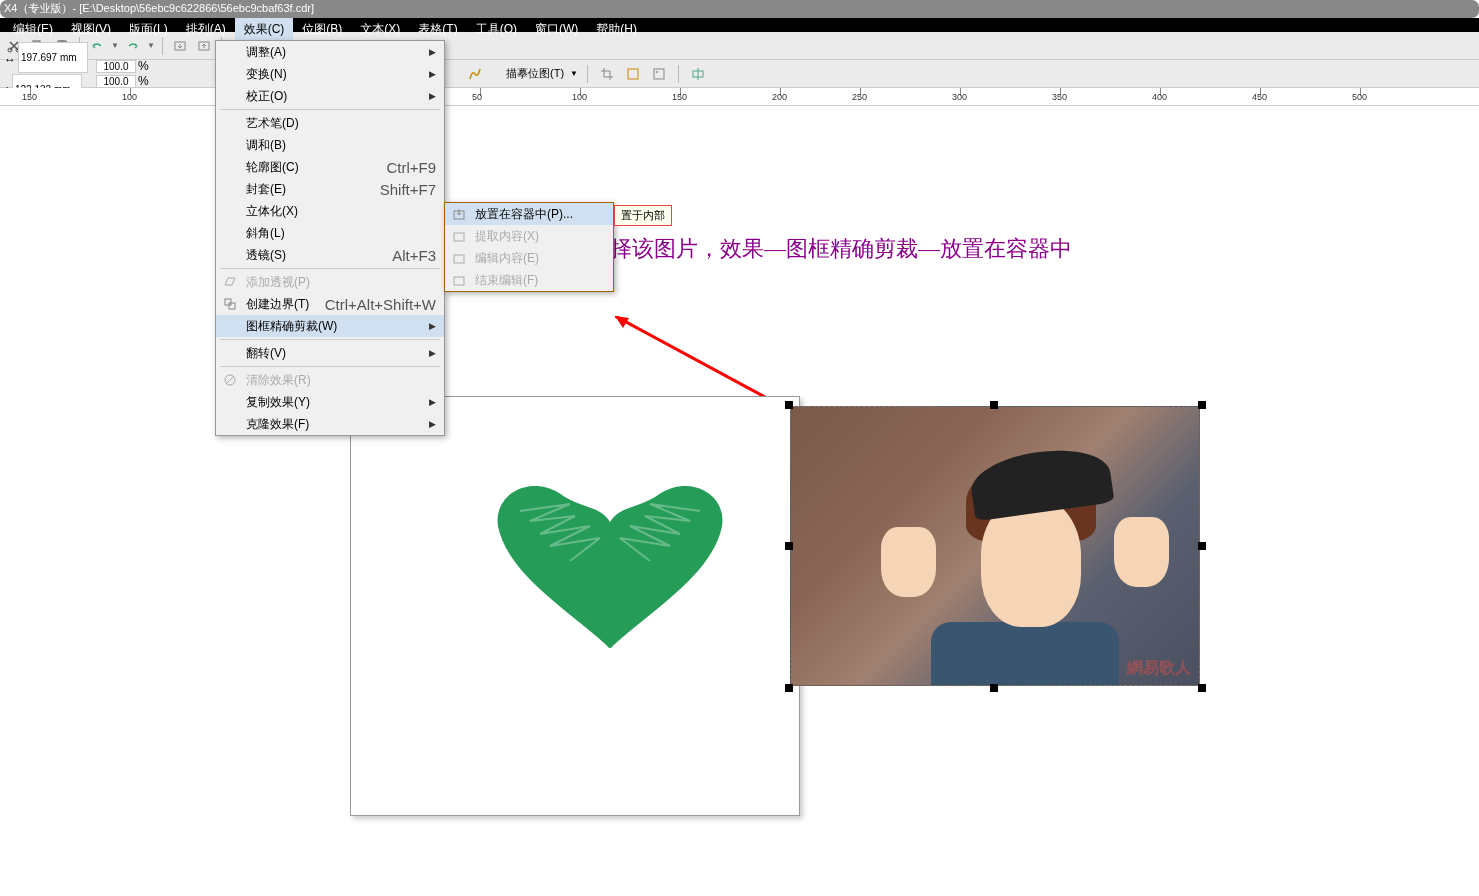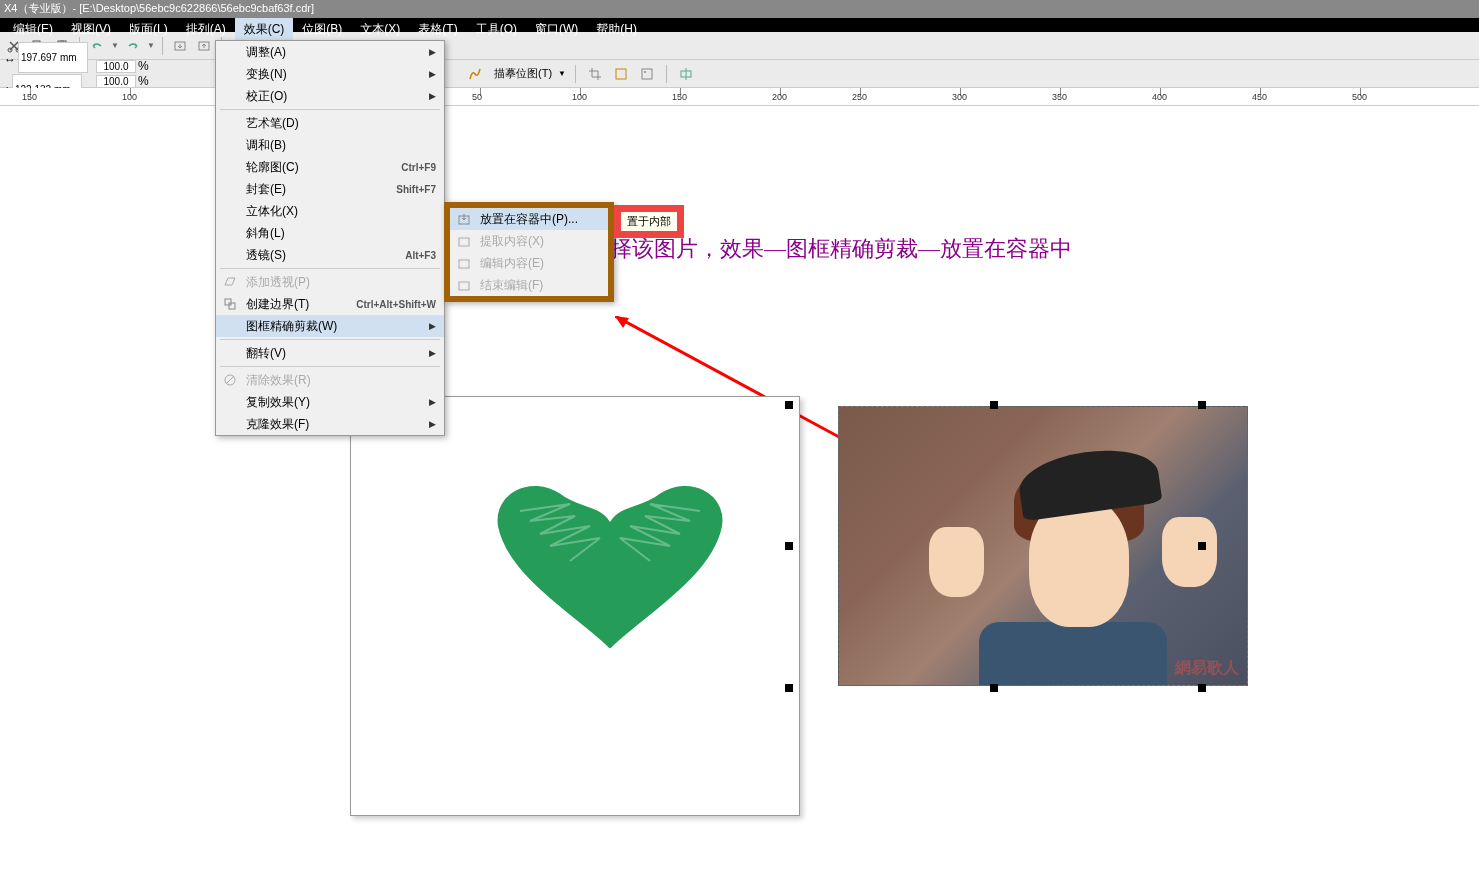--- a/index.html
+++ b/index.html
@@ -1,58 +1,58 @@
 <!DOCTYPE html>
 <html><head>
 <meta charset="utf-8">
 <style>
 *{margin:0;padding:0;box-sizing:border-box;font-family:"Microsoft YaHei","SimSun",sans-serif;font-size:12px;}
 body{background:#fff;width:1479px;height:896px;overflow:hidden;position:relative;}
-.titlebar{background:#888;color:#fff;height:18px;padding:1px 4px;font-size:11px;}
+.titlebar{background:#888;color:#fff;height:18px;padding:1px 4px;font-size:11px;border-radius:7px;}
 .menubar{background:#000;height:14px;display:flex;align-items:flex-start;padding:0 4px;}
 .menubar .mitem{color:#fff;padding:3px 9px;cursor:pointer;}
 .menubar .mitem.active{background:#d0e0f0;color:#000;}
 .toolbar1{background:#ebebeb;height:28px;border-bottom:1px solid #ccc;display:flex;align-items:center;padding:0 4px;gap:4px;}
 .tb-icon{width:20px;height:20px;display:flex;align-items:center;justify-content:center;cursor:pointer;}
 .tb-sep{width:1px;height:18px;background:#bbb;margin:0 3px;}
 .toolbar2{background:#ebebeb;height:28px;border-bottom:1px solid #ccc;display:flex;align-items:center;padding:0 4px;gap:2px;position:relative;}
 .dim-group{display:flex;flex-direction:column;gap:1px;}
 .dim-row{display:flex;align-items:center;gap:2px;}
 .dim-input{width:70px;height:31px;border:1px solid #ccc;font-size:10px;padding:0 2px;background:#fff;}
 .pct-input{width:40px;height:13px;border:1px solid #ccc;font-size:10px;padding:0 2px;text-align:center;background:#fff;}
 .ruler-h{background:#fff;height:18px;border-bottom:1px solid #ccc;position:relative;overflow:hidden;text-decoration:underline;}
 .ruler-h .tick{position:absolute;top:0;width:1px;height:8px;background:#888;}
 .ruler-h .ticklbl{position:absolute;top:4px;font-size:9px;color:#333;}
 .canvas{position:relative;background:#fff;height:800px;}
 .page-rect{position:absolute;left:350px;top:290px;width:450px;height:420px;border:1px solid #999;background:#fff;box-shadow:3px 3px 5px rgba(0,0,0,0.2);}
 .heart{position:absolute;left:480px;top:350px;width:260px;height:200px;}
-.photo{position:absolute;left:838px;top:300px;width:410px;height:280px;border:1px dashed #666;background:linear-gradient(135deg,#7a5a4a 0%,#8a6555 30%,#a08070 50%,#5a6070 70%,#4a5060 100%);}
+.photo{position:absolute;left:790px;top:300px;width:410px;height:280px;border:1px dashed #666;background:linear-gradient(135deg,#7a5a4a 0%,#8a6555 30%,#a08070 50%,#5a6070 70%,#4a5060 100%);}
 .person{position:absolute;left:80px;top:20px;right:20px;bottom:0;}
 .face{position:absolute;left:110px;top:70px;width:100px;height:130px;background:#f5d5b5;border-radius:45% 45% 40% 40%;}
 .hair{position:absolute;left:95px;top:35px;width:130px;height:80px;background:#6a3520;border-radius:50% 50% 20% 20%;}
 .cap{position:absolute;left:100px;top:25px;width:140px;height:60px;background:#222;border-radius:50% 50% 10% 10%;transform:rotate(-8deg);}
 .hand{position:absolute;width:55px;height:70px;background:#f5d5b5;border-radius:30% 30% 40% 40%;}
 .hand.left{left:10px;top:100px;}
 .hand.right{right:10px;top:90px;}
 .jacket{position:absolute;left:60px;top:195px;right:60px;bottom:0;background:#3a5570;border-radius:20px 20px 0 0;}
 .watermark{position:absolute;right:8px;bottom:6px;color:rgba(180,80,80,0.7);font-size:16px;font-weight:bold;}
 .handle{position:absolute;width:8px;height:8px;background:#000;}
 .instruction{position:absolute;left:555px;top:128px;color:#8b008b;font-size:22px;font-family:"SimSun";}
 .arrow-line{position:absolute;left:615px;top:210px;width:260px;height:140px;pointer-events:none;}
 .dropdown{position:absolute;left:215px;top:40px;width:230px;background:#f0f0f0;border:1px solid #999;box-shadow:2px 2px 6px rgba(0,0,0,0.3);z-index:100;}
 .dd-item{display:flex;align-items:center;height:22px;padding:0 8px 0 30px;cursor:pointer;position:relative;}
 .dd-item:hover,.dd-item.hl{background:#d0e0f0;}
-.dd-item .sc{margin-left:auto;color:#555;font-size:10px;font-weight:bold;}
+.dd-item .sc{margin-left:auto;color:#555;font-size:15px;}
 .dd-item .arr{position:absolute;right:8px;font-size:9px;color:#333;}
 .dd-item.disabled{color:#aaa;}
 .dd-sep{height:1px;background:#ccc;margin:2px 4px;}
 .dd-icon{position:absolute;left:6px;width:16px;height:16px;display:flex;align-items:center;justify-content:center;}
-.submenu{position:absolute;left:444px;top:202px;width:170px;background:#f0f0f0;border:6px solid #a16207;box-shadow:2px 2px 6px rgba(0,0,0,0.3);z-index:101;}
-.tooltip{position:absolute;background:#fffff0;border:7px solid #ef4444;padding:2px 6px;font-size:11px;z-index:102;}
-.tblbl{font-size:11px;margin-left:3px;}
+.submenu{position:absolute;left:444px;top:202px;width:170px;background:#f0f0f0;border:1px solid #a16207;box-shadow:2px 2px 6px rgba(0,0,0,0.3);z-index:101;}
+.tooltip{position:absolute;background:#fffff0;border:1px solid #ef4444;padding:2px 6px;font-size:11px;z-index:102;}
+.tblbl{font-size:11px;margin-left:15px;}
 </style>
 </head>
 <body>
 
 <div class="titlebar">X4（专业版）- [E:\Desktop\56ebc9c622866\56ebc9cbaf63f.cdr]</div>
 
 <div class="menubar" id="menubar">
     <div class="mitem">编辑(E)</div>
     <div class="mitem">视图(V)</div>
     <div class="mitem">版面(L)</div>

